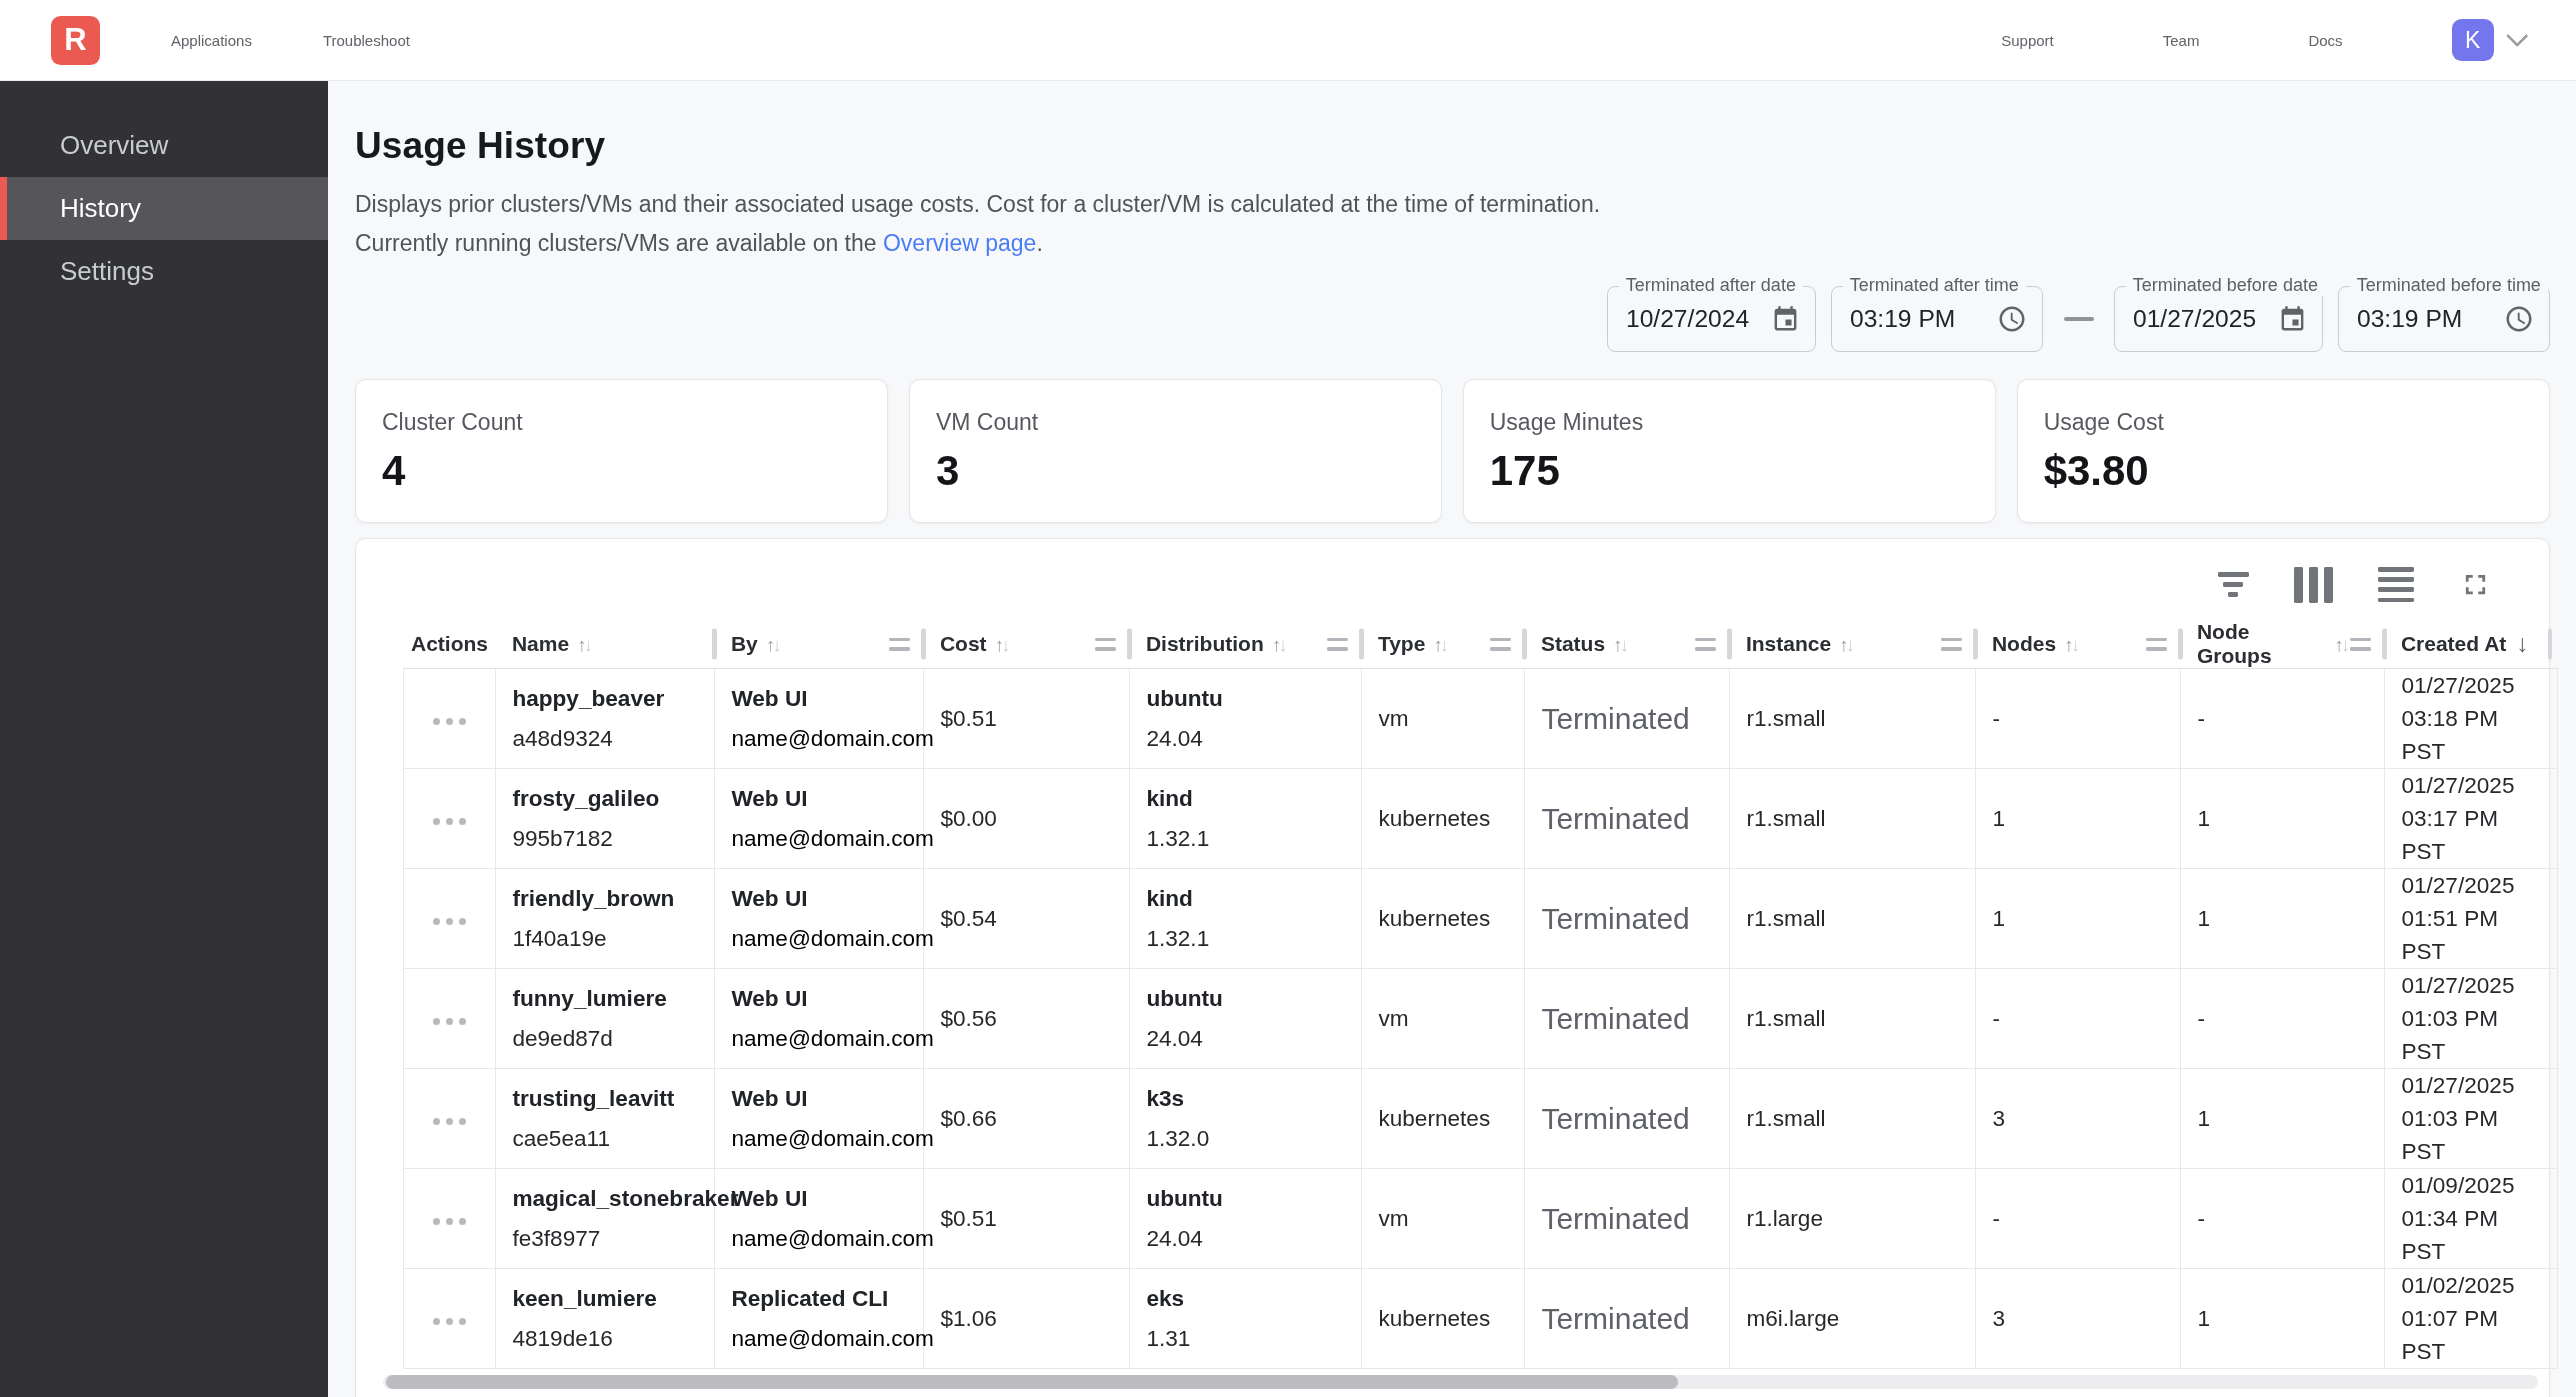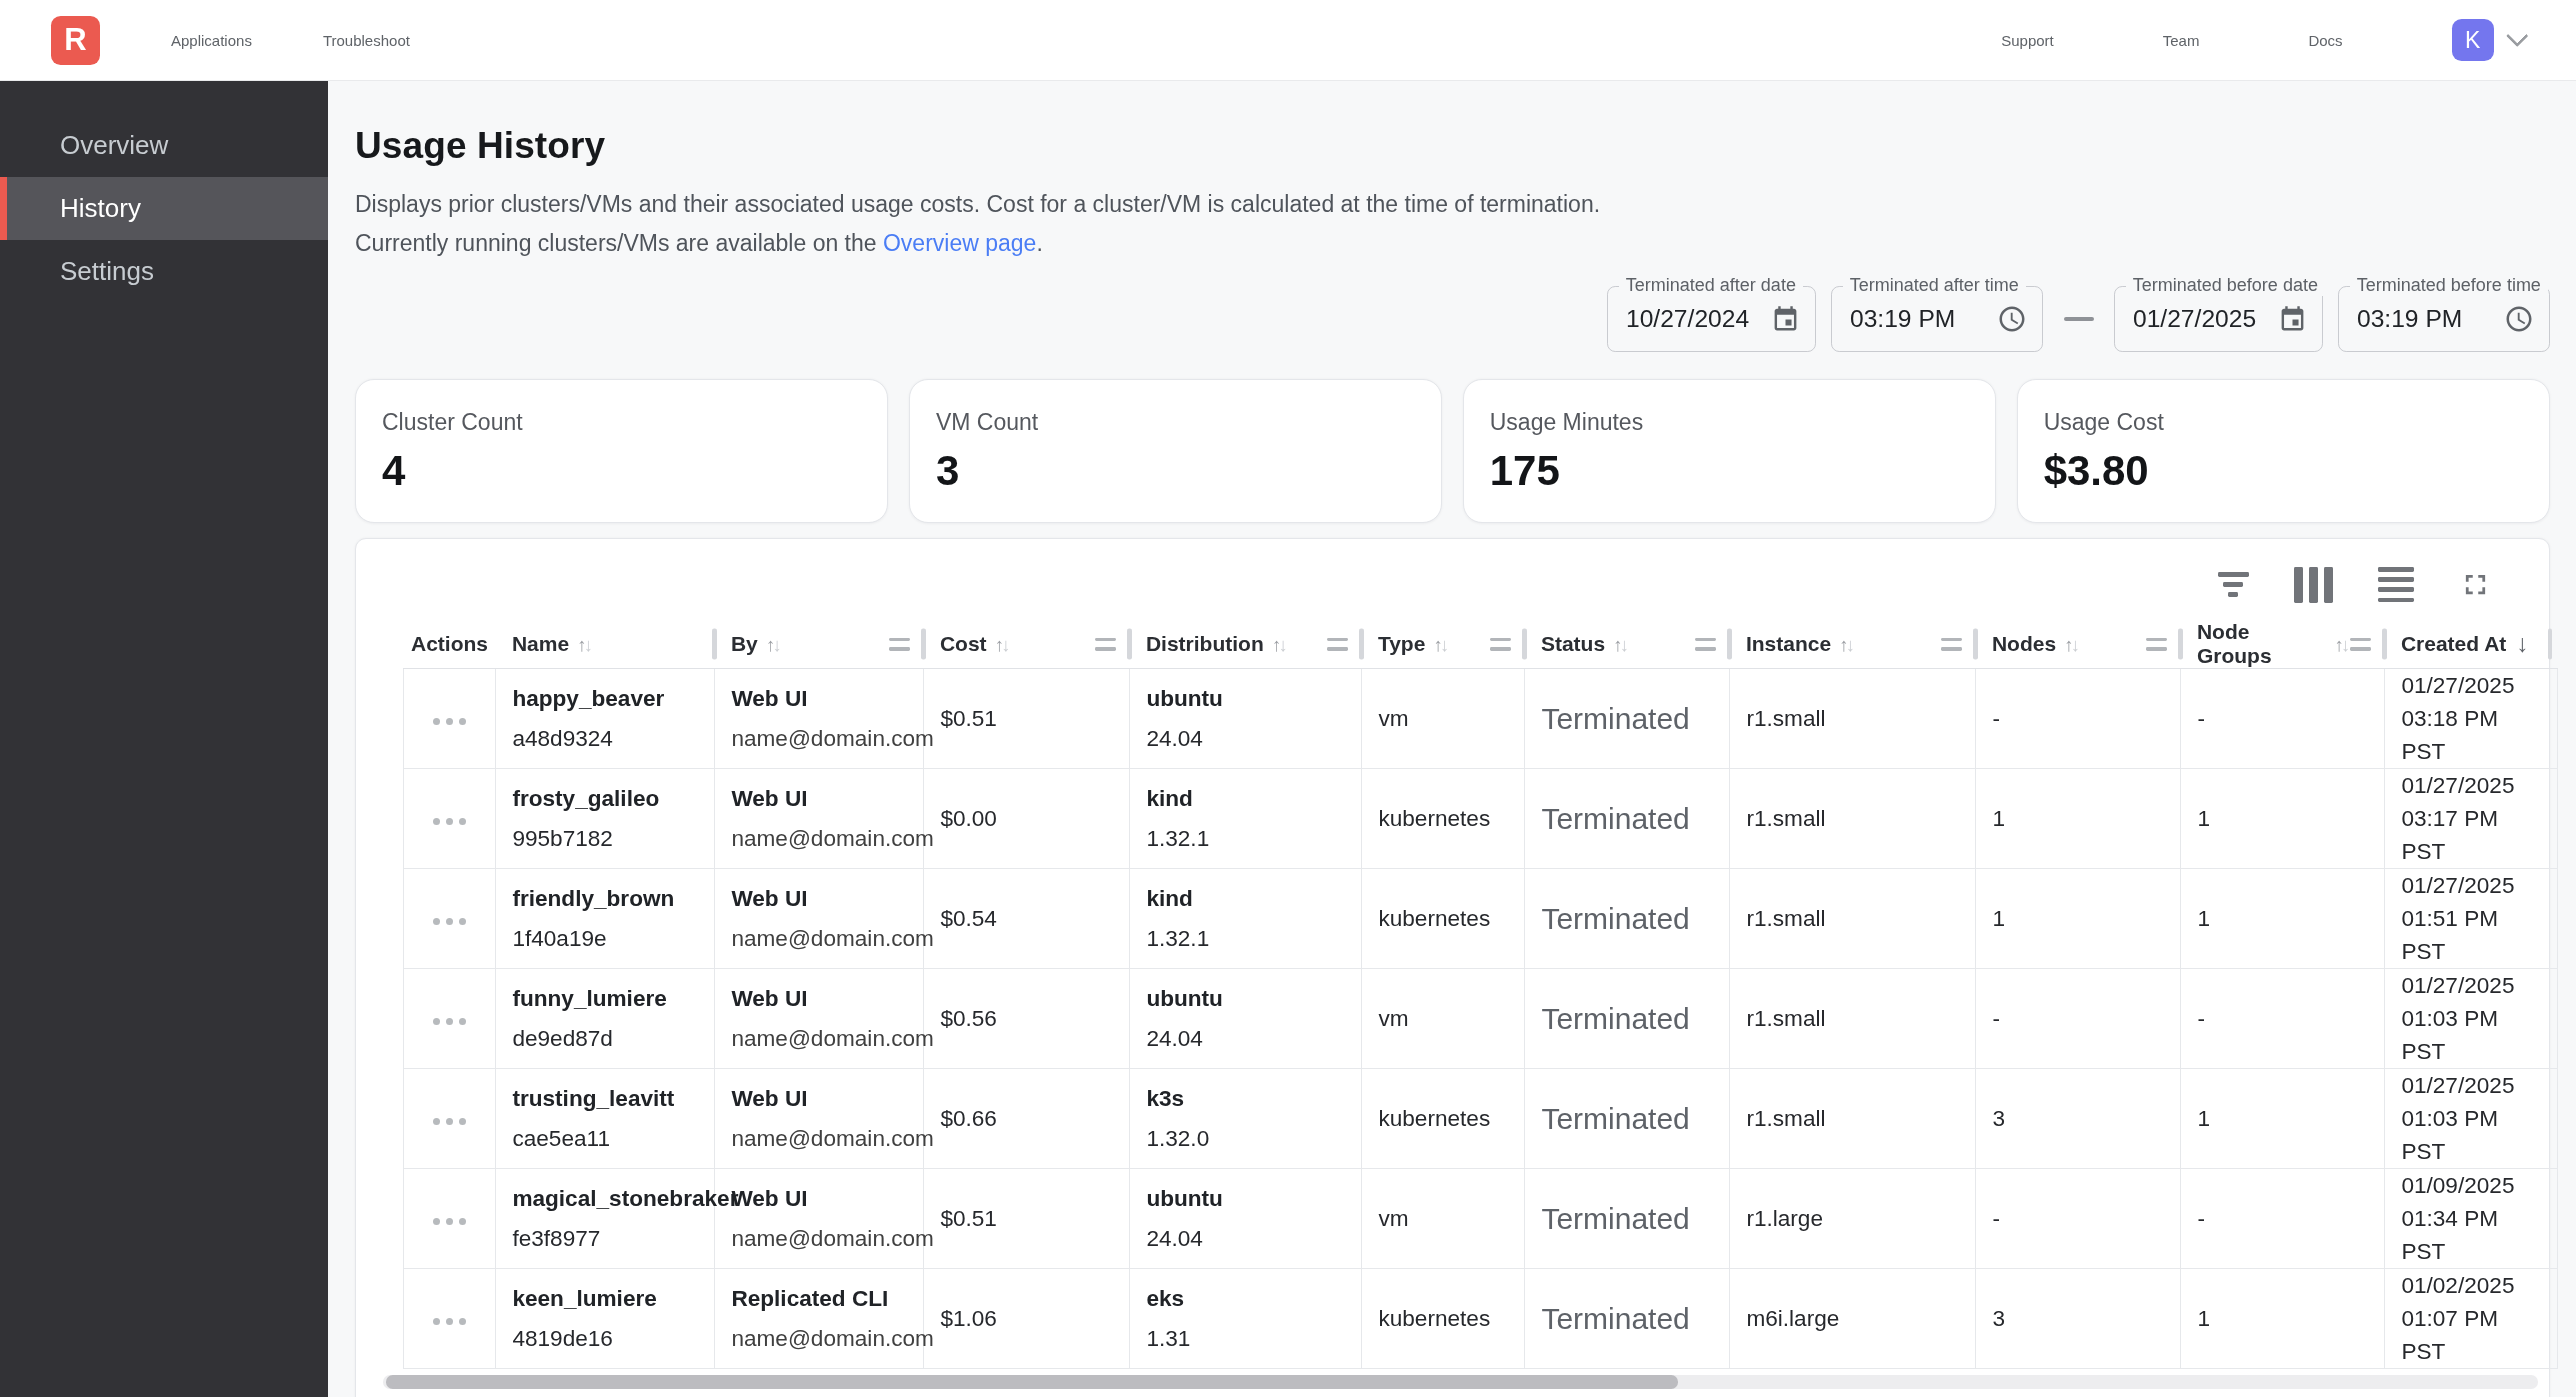--- a/index.html
+++ b/index.html
@@ -68,21 +68,21 @@
     font-size:18px; color:#5d6167; white-space:nowrap;
   }
   .fvalue { font-size:24.6px; color:#202327; white-space:nowrap; }
   .ficon { margin-left:auto; display:flex; align-items:center; }
   .tri { width:0; height:0; border-left:9px solid transparent; border-right:9px solid transparent; border-top:10.3px solid #5f6368; }
   .range-dash { width:30px; height:3.4px; background:#8f9297; border-radius:2.1px; margin:0 5.5px; }
 
   
   .stats { display:grid; grid-template-columns:repeat(4,1fr); gap:20.5px; margin-top:27px; }
   .stat-card {
-    background:#fff; border:0.7px solid #e4e6ea; border-radius:19px; height:144px;
+    background:#fff; border:0.7px solid #e4e6ea; border-radius:11px; height:144px;
     padding:29px 26px; box-shadow:0 0.7px 2.7px rgba(16,24,40,.05);
   }
   .stat-label { font-size:23px; color:#55585e; }
   .stat-value { margin-top:11px; font-size:42px; font-weight:bold; color:#131518; }
 
   
   .table-card {
     background:#fff; border:0.7px solid #e4e6ea; border-radius:11px; margin-top:15px;
     box-shadow:0 0.7px 2.7px rgba(16,24,40,.05); padding-top:18px;
   }
@@ -118,21 +118,21 @@
   .menu-eq { margin-left:auto; margin-right:13.7px; display:inline-flex; flex-direction:column; gap:6.2px; cursor:pointer; }
   .menu-eq i { width:20.5px; height:3.4px; background:#b2b5b9; border-radius:1.4px; }
 
   tbody td {
     height:83px; border-bottom:0.7px solid #e6e8eb; border-right:0.7px solid #e6e8eb;
     padding:0 12.3px 0 16.4px; font-size:22.6px; color:#26282c; vertical-align:middle;
   }
   tbody td:first-child { border-left:0.7px solid #e6e8eb; text-align:center; padding:0; }
   .l1 { font-weight:bold; color:#202327; line-height:29px; }
   .l2 { margin-top:11px; line-height:29px; }
-  a.email { color:#404040; text-decoration:none; cursor:pointer; }
+  a.email { color:#000000; text-decoration:none; cursor:pointer; }
   td.status { color:#5e6268; font-size:30px; }
   .created div { line-height:33px; }
   .dots { display:inline-flex; gap:5.5px; background:none; border:none; cursor:pointer; padding:6.8px; }
   .dots i { width:7.5px; height:7.5px; border-radius:50%; background:#b7babd; display:block; }
 
   
   .hscroll { margin:5.5px 11px 0 27px; height:13.7px; background:#ededef; border-radius:6.8px; position:relative; cursor:pointer; }
   .hthumb { position:absolute; left:3.4px; top:0; height:13.7px; width:1292px; background:#bcbcc0; border-radius:6.8px; cursor:grab; }
 
   

